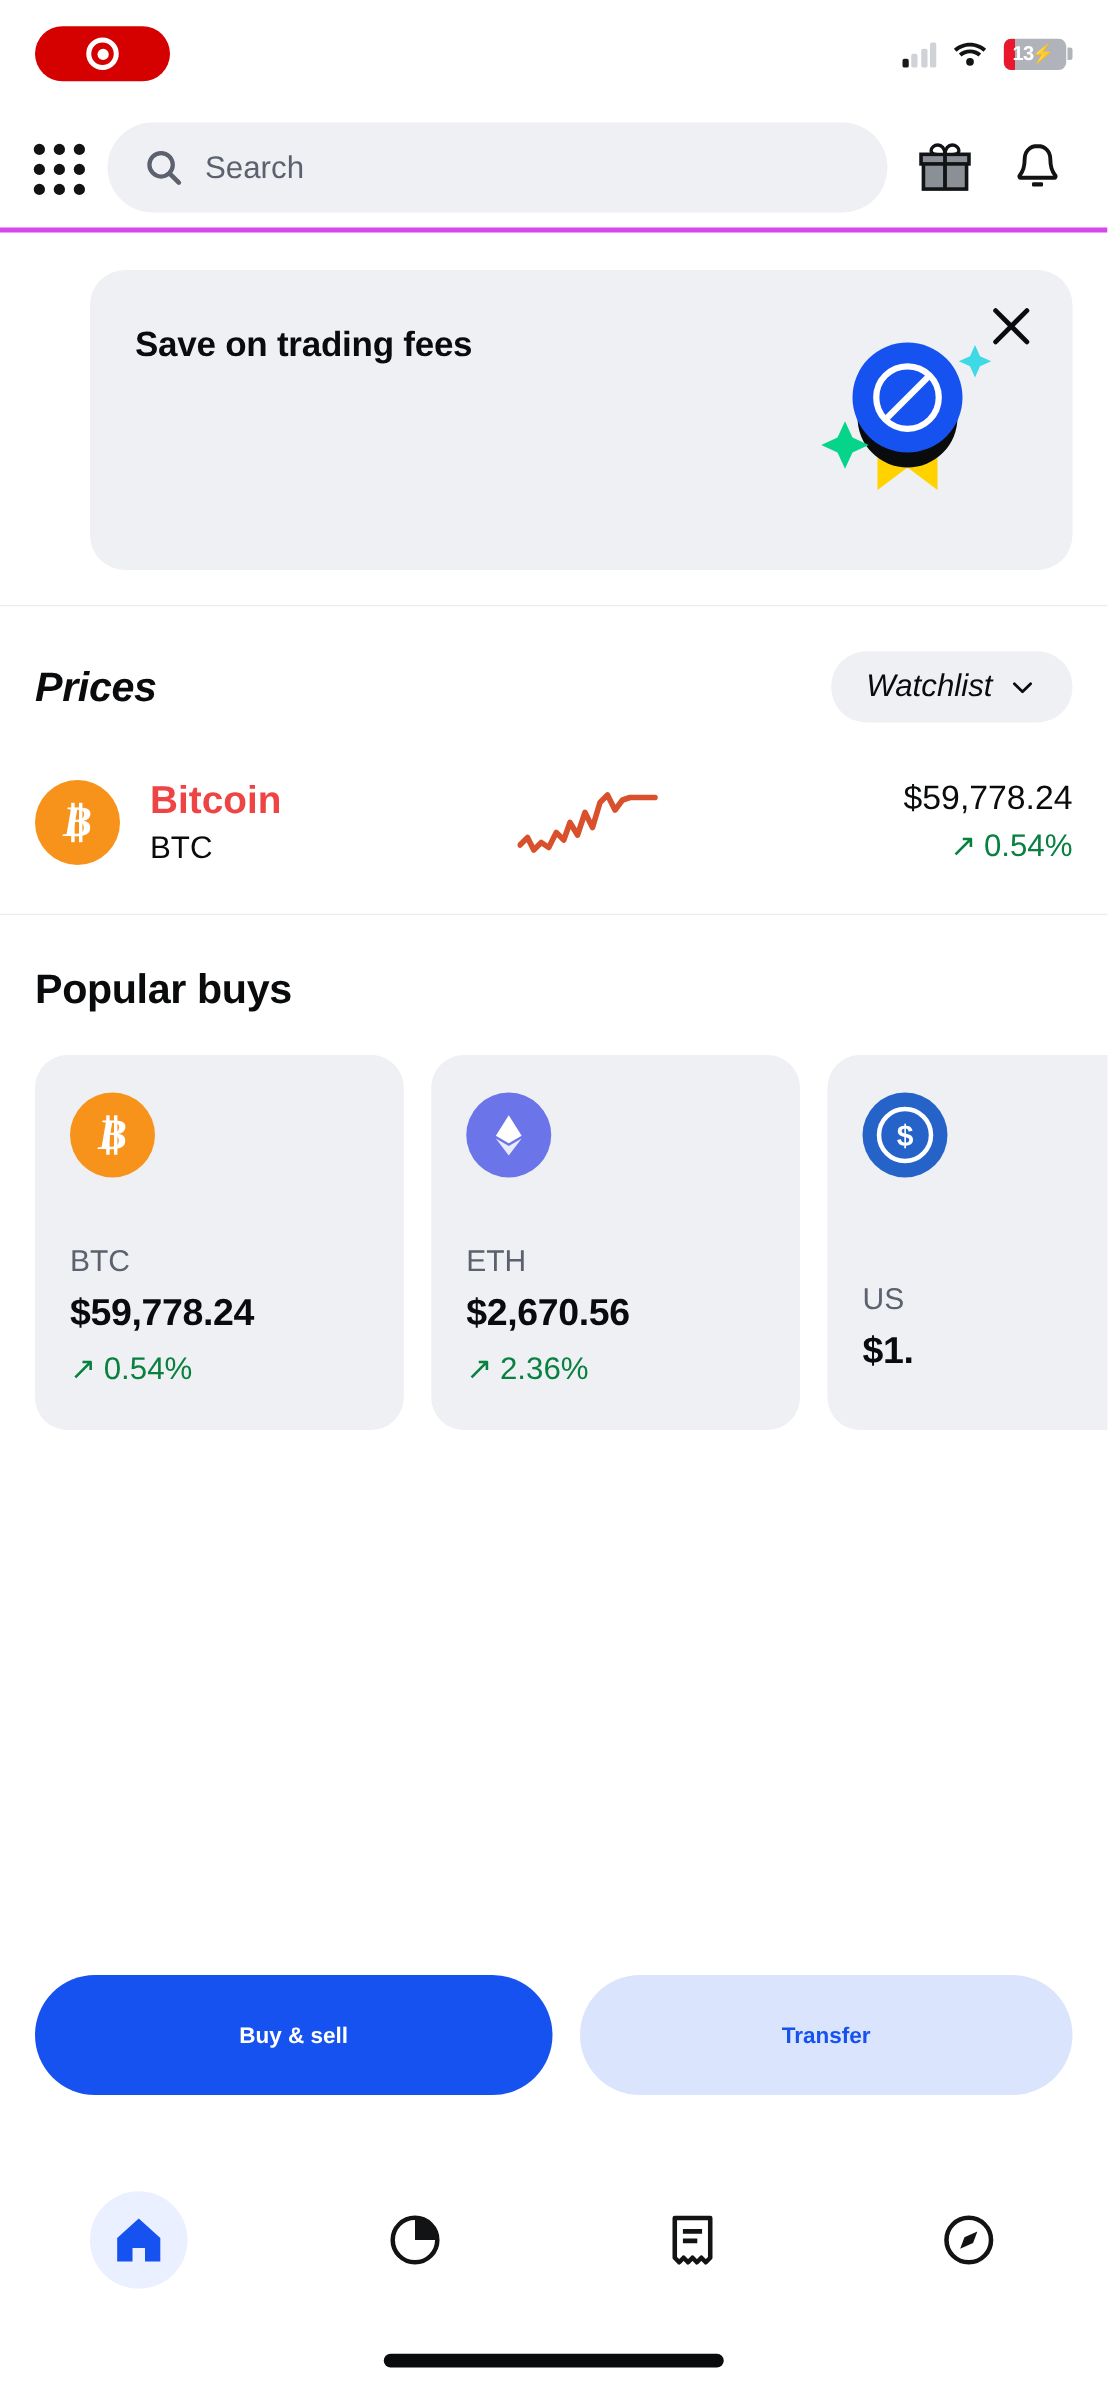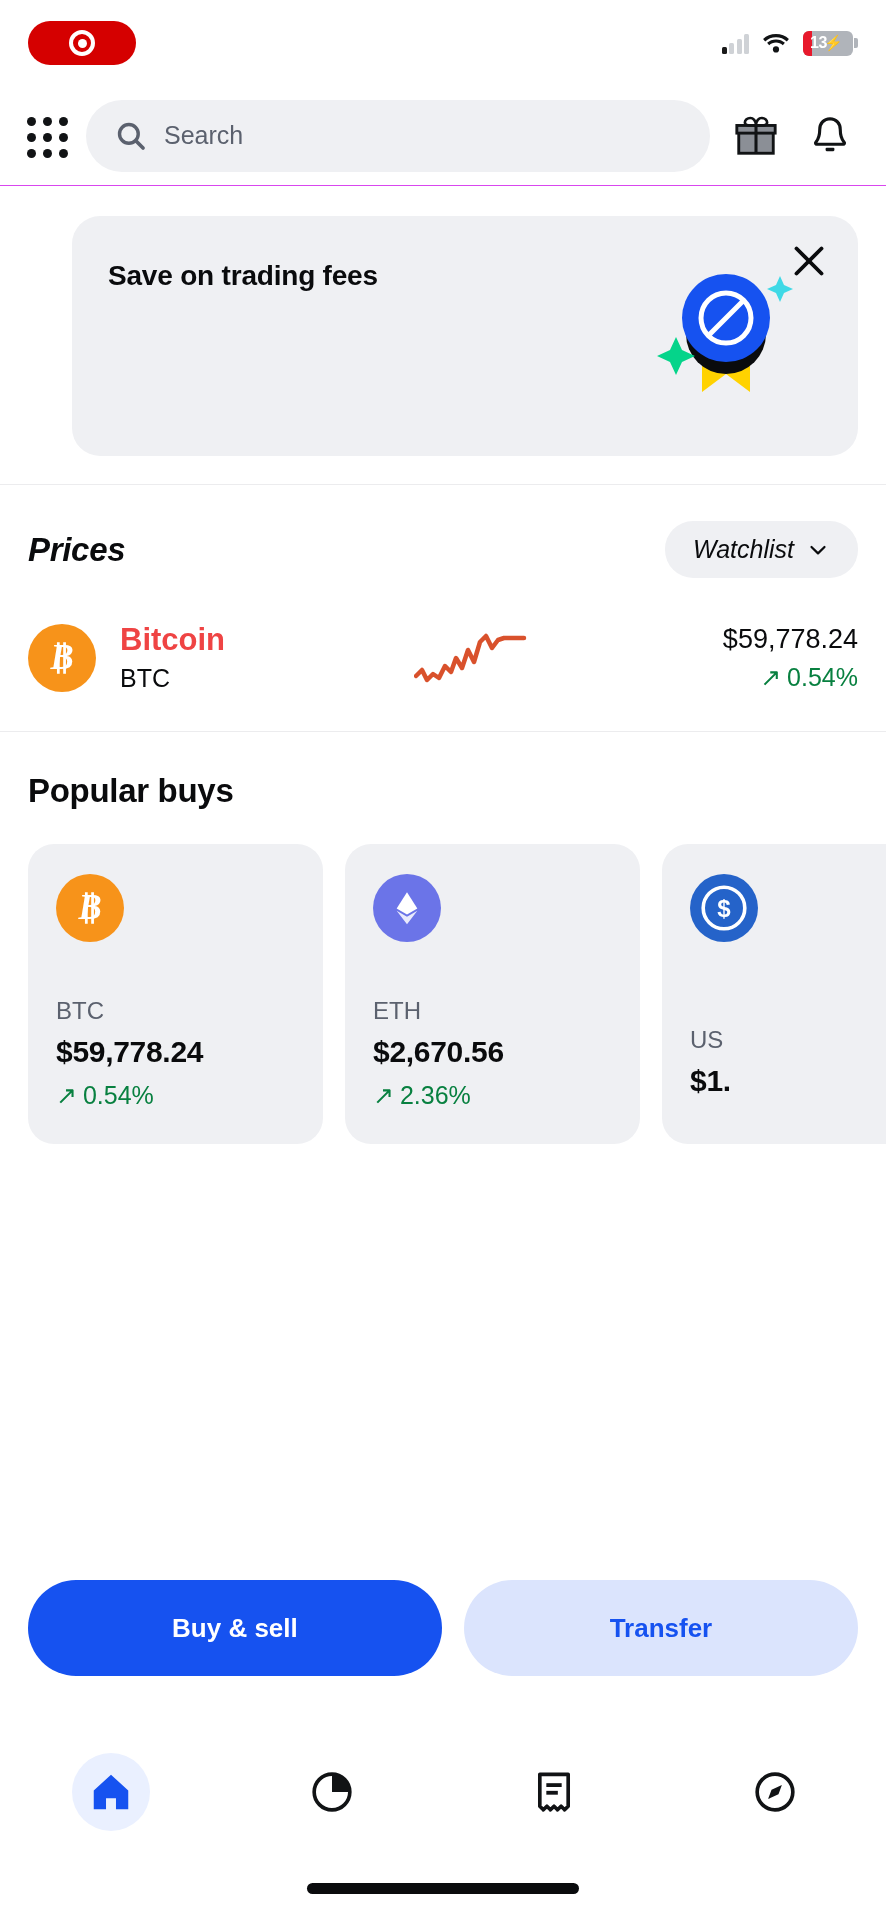--- a/index.html
+++ b/index.html
@@ -44,21 +44,21 @@
     position: relative; width: 100%; text-align: center;
     font-size: 16px; font-weight: 700; color: #ffffff; letter-spacing: -0.5px;
     font-family: "Liberation Sans", sans-serif;
   }
   .battery .bolt { position: relative; font-size: 15px; color: #fff; font-weight: 700; margin-left: -2px; margin-right: 3px;}
   .bat-cap { width: 4px; height: 10px; background: #b0b4ba; border-radius: 0 2px 2px 0; margin-left: 1px; }
 
   
   .appbar {
     height: 100px; display: flex; align-items: center; gap: 18px;
-    padding: 0 28px 0 24px; border-bottom: 1px solid #d946ef;
+    padding: 0 28px 0 24px; border-bottom: 4px solid #d946ef;
   }
   .grid-icon { width: 44px; height: 44px; display: grid;
     grid-template-columns: repeat(3, 1fr); grid-template-rows: repeat(3, 1fr);
     gap: 7px; padding: 3px; flex: none; }
   .grid-icon span { width: 9px; height: 9px; border-radius: 50%; background: #111315; }
 
   .searchbar {
     flex: 1; height: 72px; background: #eff0f3; border-radius: 36px;
     display: flex; align-items: center; gap: 16px; padding: 0 28px;
   }
@@ -119,21 +119,21 @@
     width: 295px; height: 300px; flex: none;
     display: flex; flex-direction: column; justify-content: space-between;
   }
   .card .sym { font-size: 24px; color: #5b616e; }
   .card .val { font-size: 30px; font-weight: 700; color: #0a0b0d; margin-top: 10px; letter-spacing: -0.3px; }
   .card .chg { font-size: 25px; color: #088040; margin-top: 12px; display: flex; align-items: center; gap: 6px; }
 
   
   .cta { display: flex; gap: 22px; padding: 0 28px; position: absolute; left: 0; right: 0; top: 1580px; }
   .btn { height: 96px; border-radius: 48px; display: flex; align-items: center; justify-content: center;
-    font-size: 26px; font-weight: 700; }
+    font-size: 18px; font-weight: 700; }
   .btn-primary { flex: 1.05; background: #1652f0; color: #ffffff; }
   .btn-secondary { flex: 1; background: #dbe4fd; color: #1652f0; }
 
   
   .bottomnav { position: absolute; left: 0; right: 0; top: 1744px; display: flex; }
   .navitem { flex: 1; display: flex; align-items: center; justify-content: center; height: 96px; }
   .navpill { width: 78px; height: 78px; border-radius: 39px; background: #eaf0ff;
     display: flex; align-items: center; justify-content: center; }
   .navplain { width: 78px; height: 78px; display: flex; align-items: center; justify-content: center; }
 

